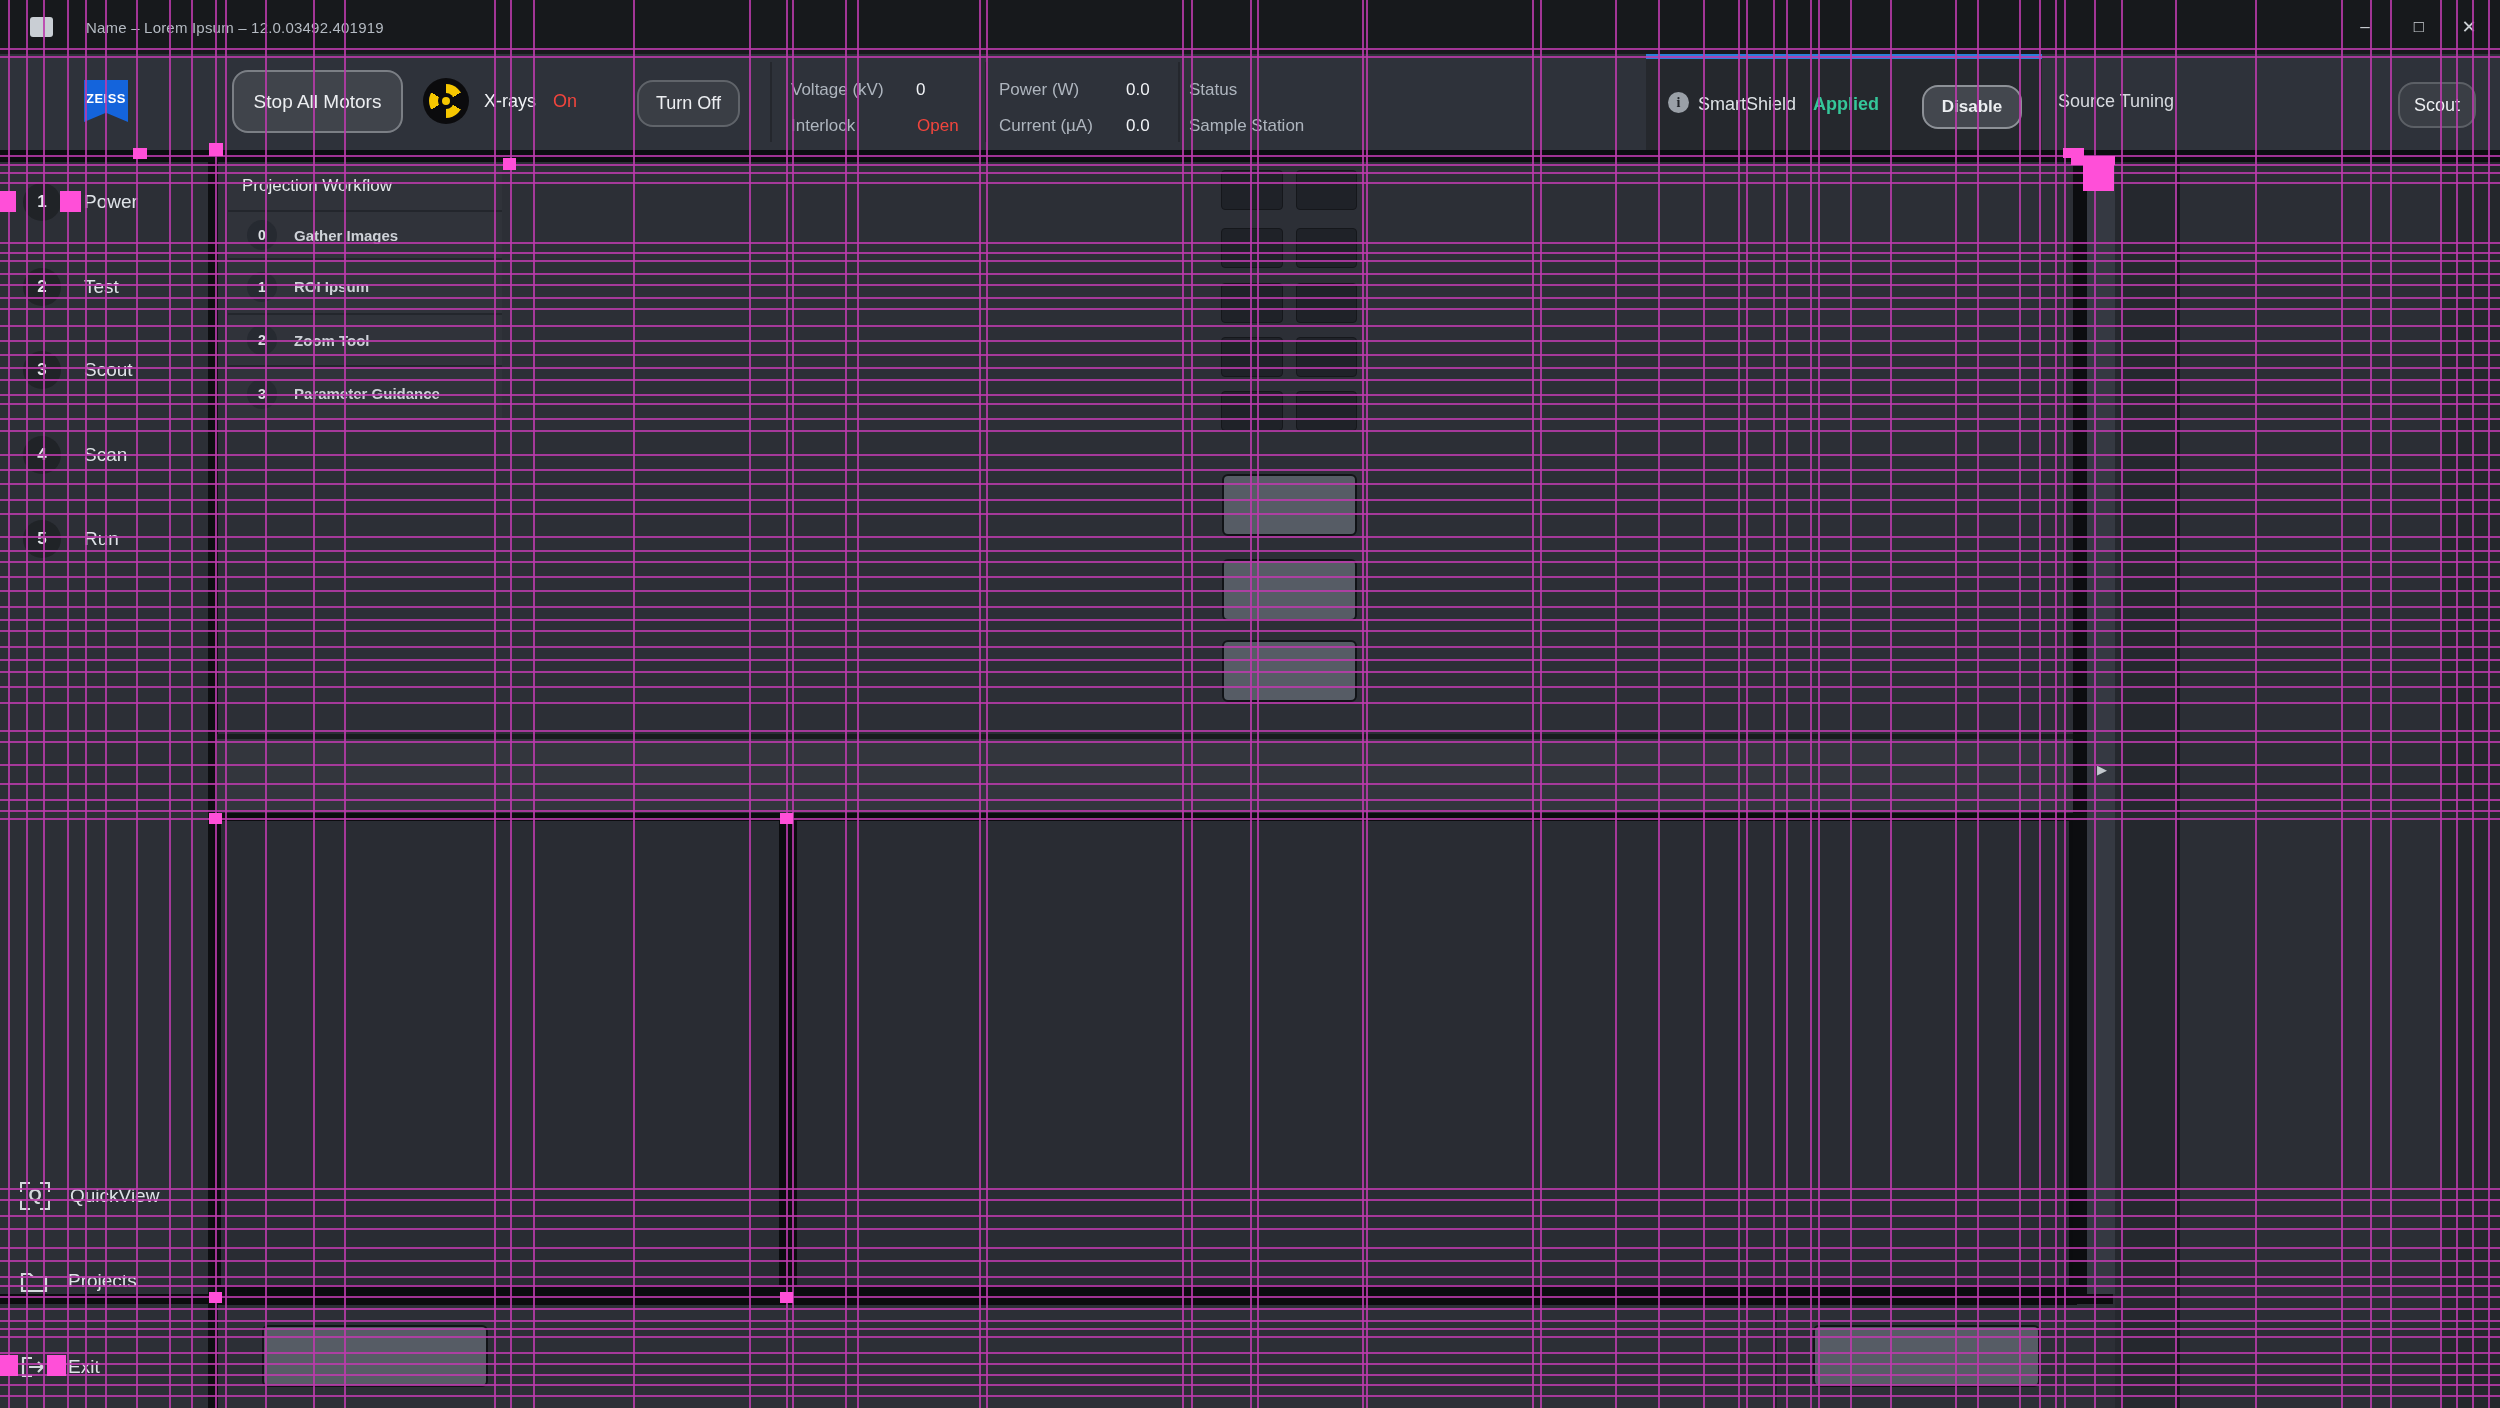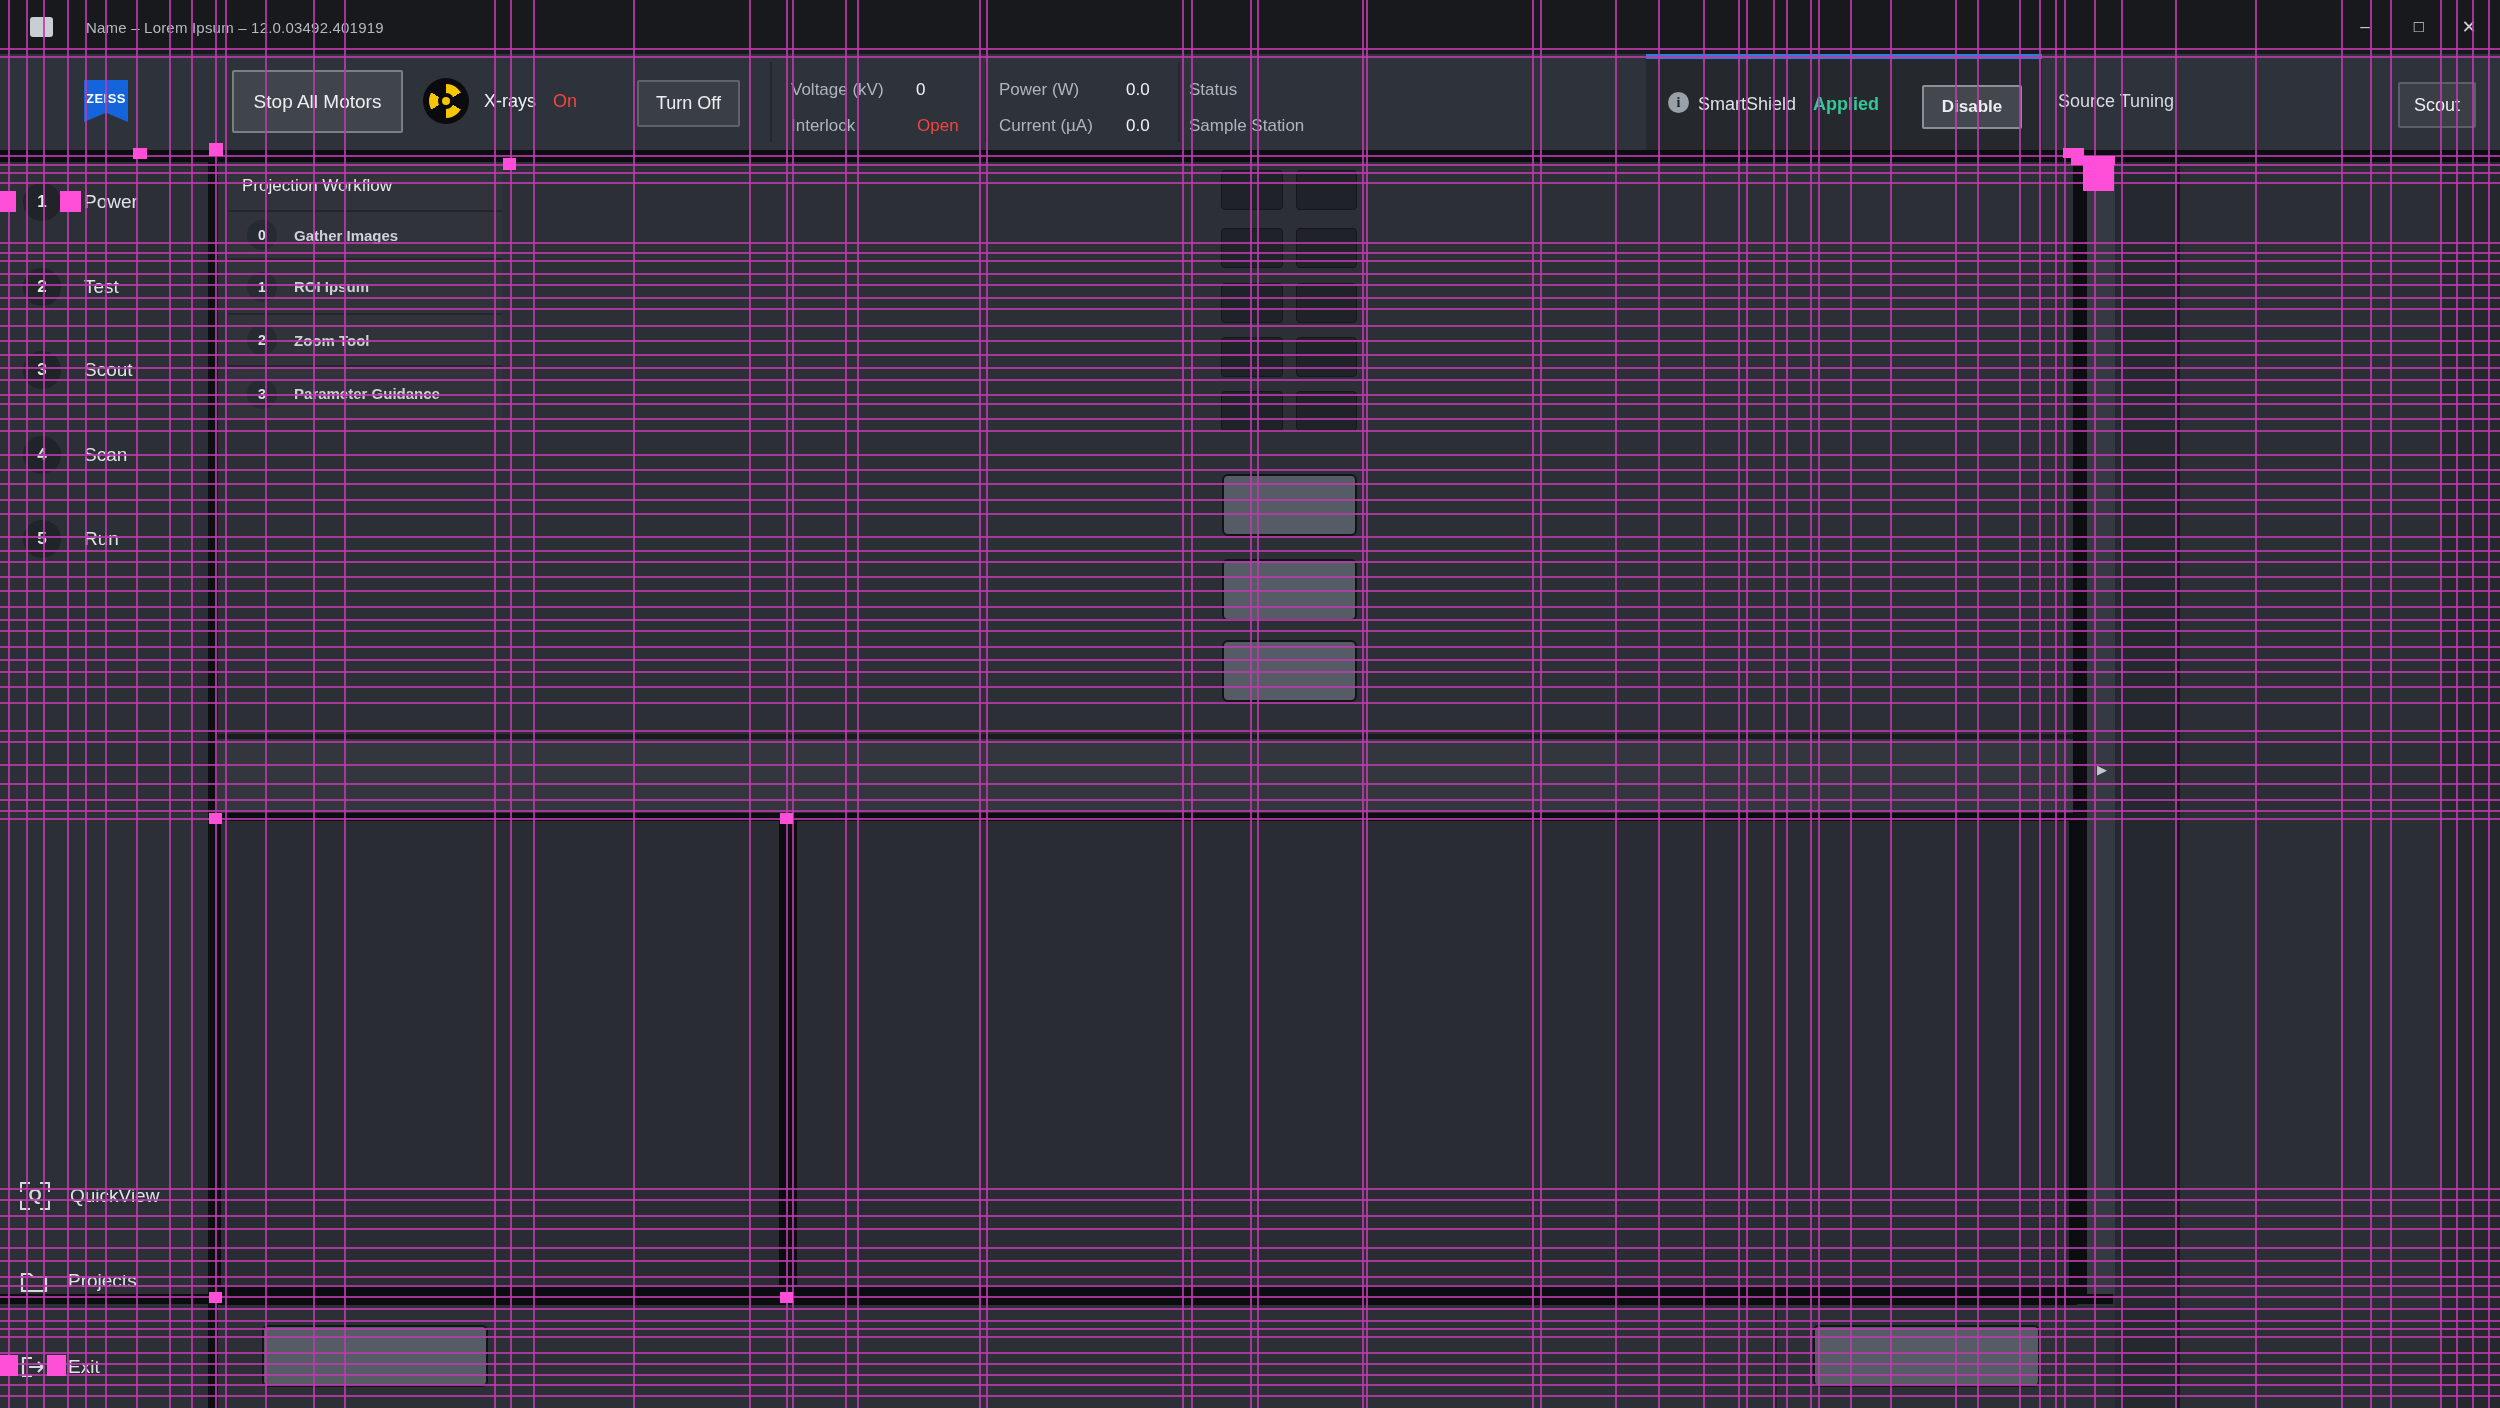--- a/index.html
+++ b/index.html
@@ -13,21 +13,21 @@
   #app-icon{position:absolute;left:30px;top:17px;width:23px;height:20px;background:#c9ced4;border-radius:3px;}
   #title-text{position:absolute;left:74px;top:19px;font-size:15px;color:#b4bac2;letter-spacing:.2px;margin-left:12px;}
   .winbtn{position:absolute;top:0;width:50px;height:54px;display:flex;align-items:center;justify-content:center;
           color:#ccd0d5;font-size:17px;}
   #btn-min{left:2340px;} #btn-max{left:2394px;} #btn-close{left:2444px;font-size:18px;}
 
   
   #toolbar{position:absolute;left:0;top:54px;width:2500px;height:96px;background:#2e323a;}
   #blackstrip-top{position:absolute;left:0;top:150px;width:2500px;height:12px;background:#0c0d10;}
   .tb-divider{position:absolute;top:8px;width:2px;height:80px;background:#24272d;}
-  .btn{position:absolute;display:flex;align-items:center;justify-content:center;border-radius:2px;color:#eceef1;box-sizing:border-box;cursor:default;}
+  .btn{position:absolute;display:flex;align-items:center;justify-content:center;border-radius:16px;color:#eceef1;box-sizing:border-box;cursor:default;}
   #btn-stop{left:232px;top:16px;width:171px;height:63px;background:#40444b;border:2px solid #7b7f85;font-size:19px;}
   #btn-turnoff{left:637px;top:26px;width:103px;height:47px;background:#3a3e45;border:2px solid #60646a;font-size:18px;}
   #btn-disable{left:276px;top:26px;width:100px;height:44px;background:#43474e;border:2px solid #8d9197;font-size:17px;font-weight:600;}
   #btn-help{left:2398px;top:28px;width:78px;height:46px;background:#3a3e45;border:2px solid #5c6066;font-size:18px;}
   .tb-label{position:absolute;font-size:17px;color:#aeb5be;}
   .tb-value{position:absolute;font-size:17px;color:#f1f3f6;}
   .row1{top:26px;} .row2{top:62px;}
   .red{color:#f2453d !important;} .teal{color:#35c79a !important;font-weight:bold;}
   #xrays-label{left:484px;top:37px;font-size:18px;color:#f1f3f6;}
   #xrays-state{left:553px;top:37px;font-size:18px;}

